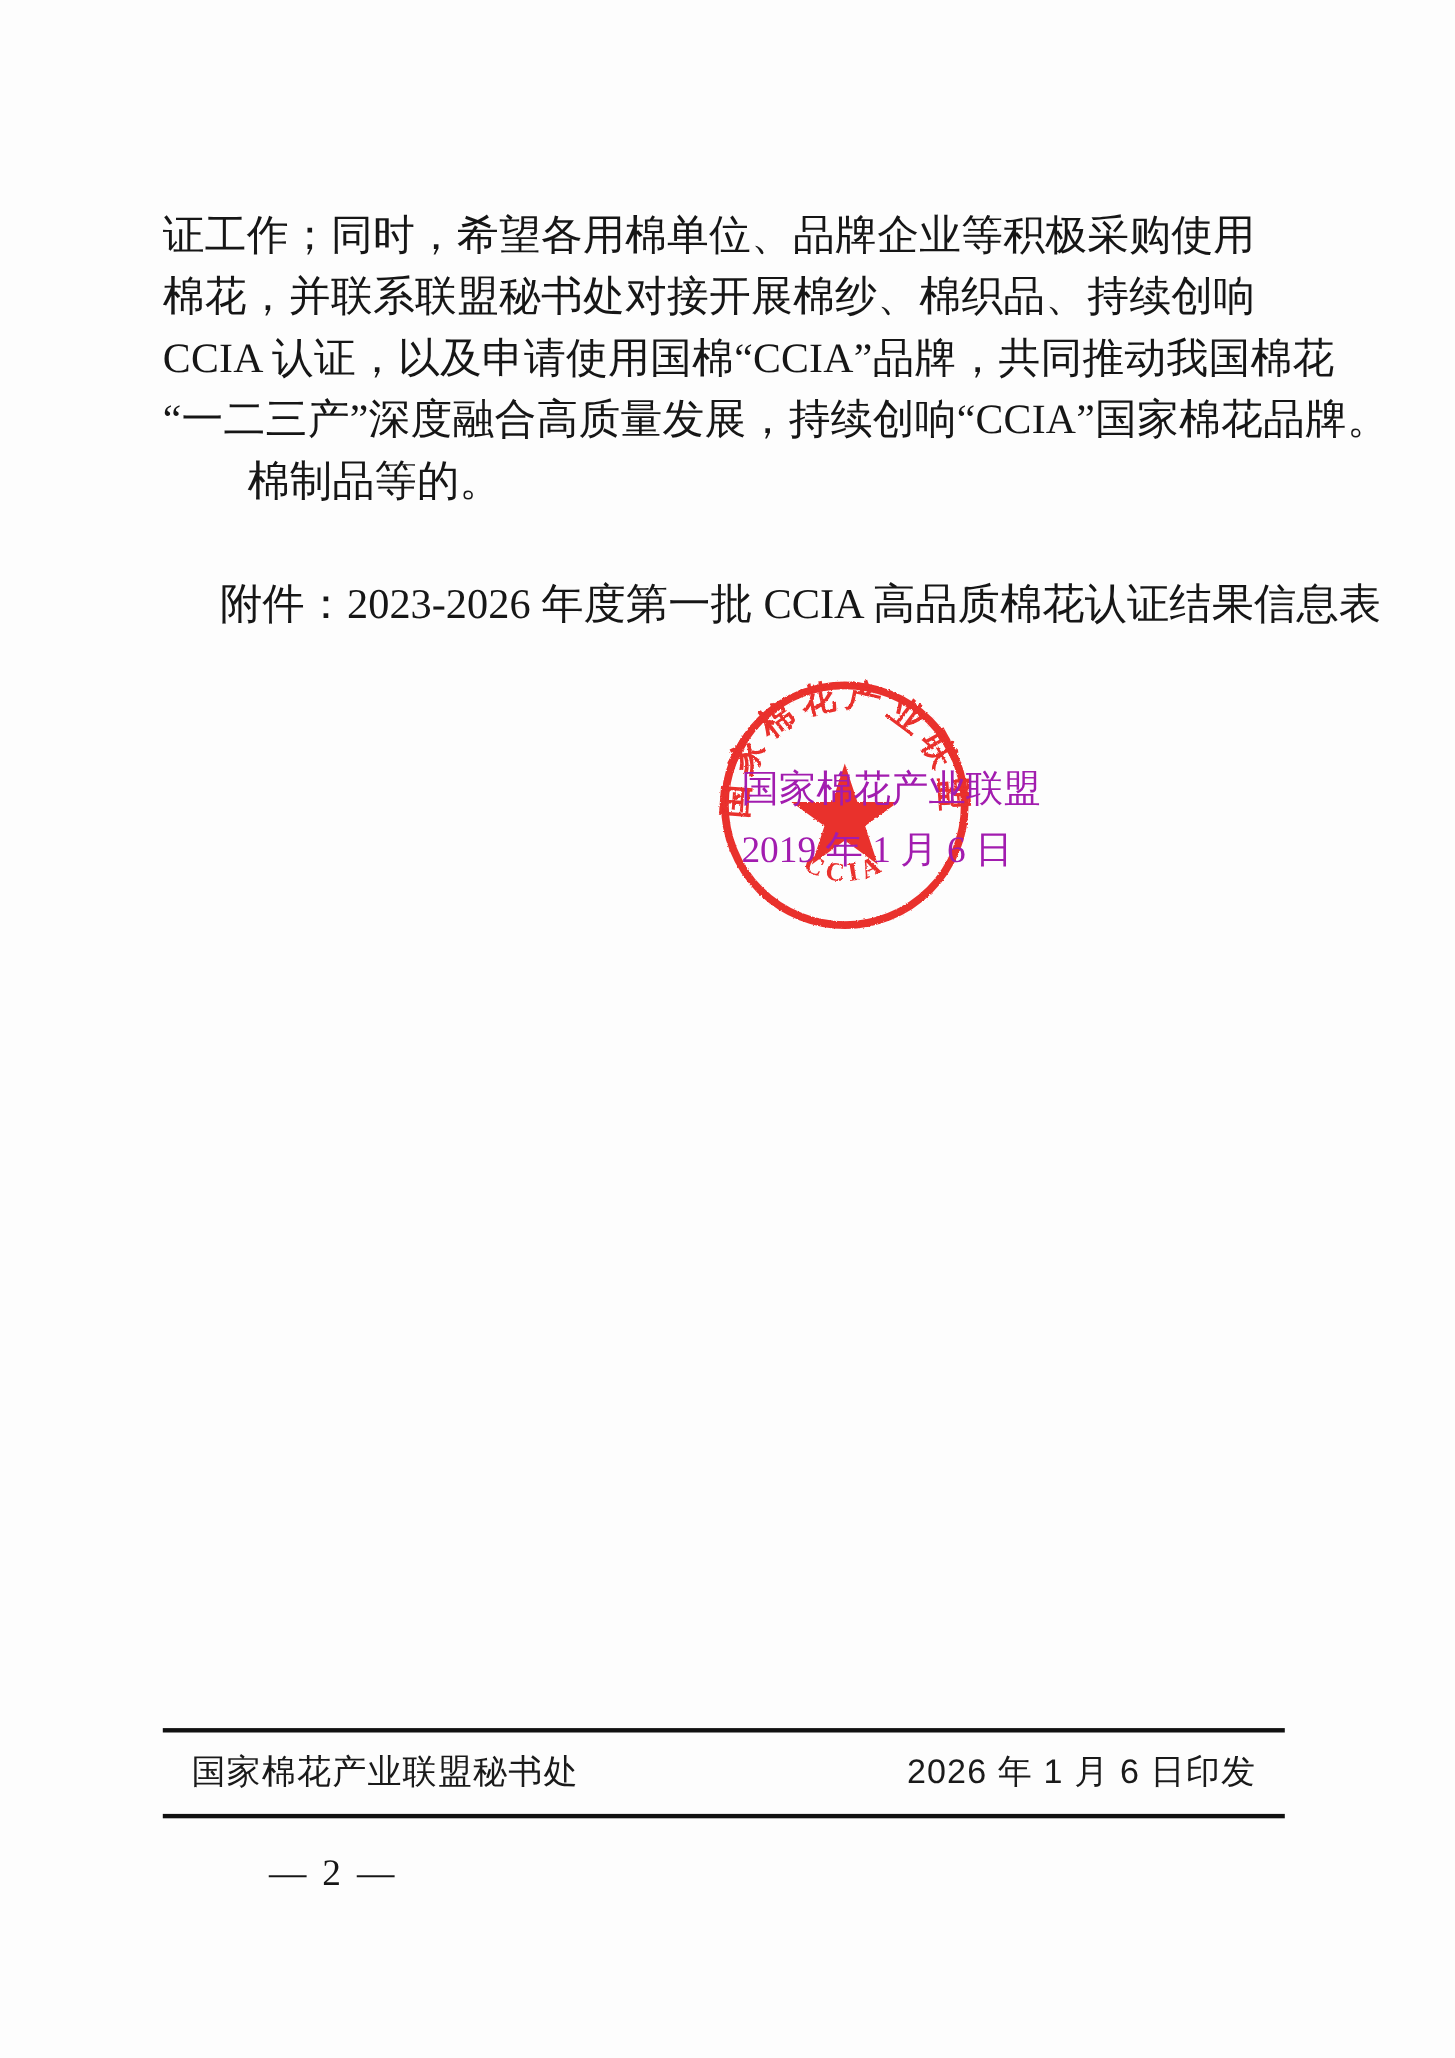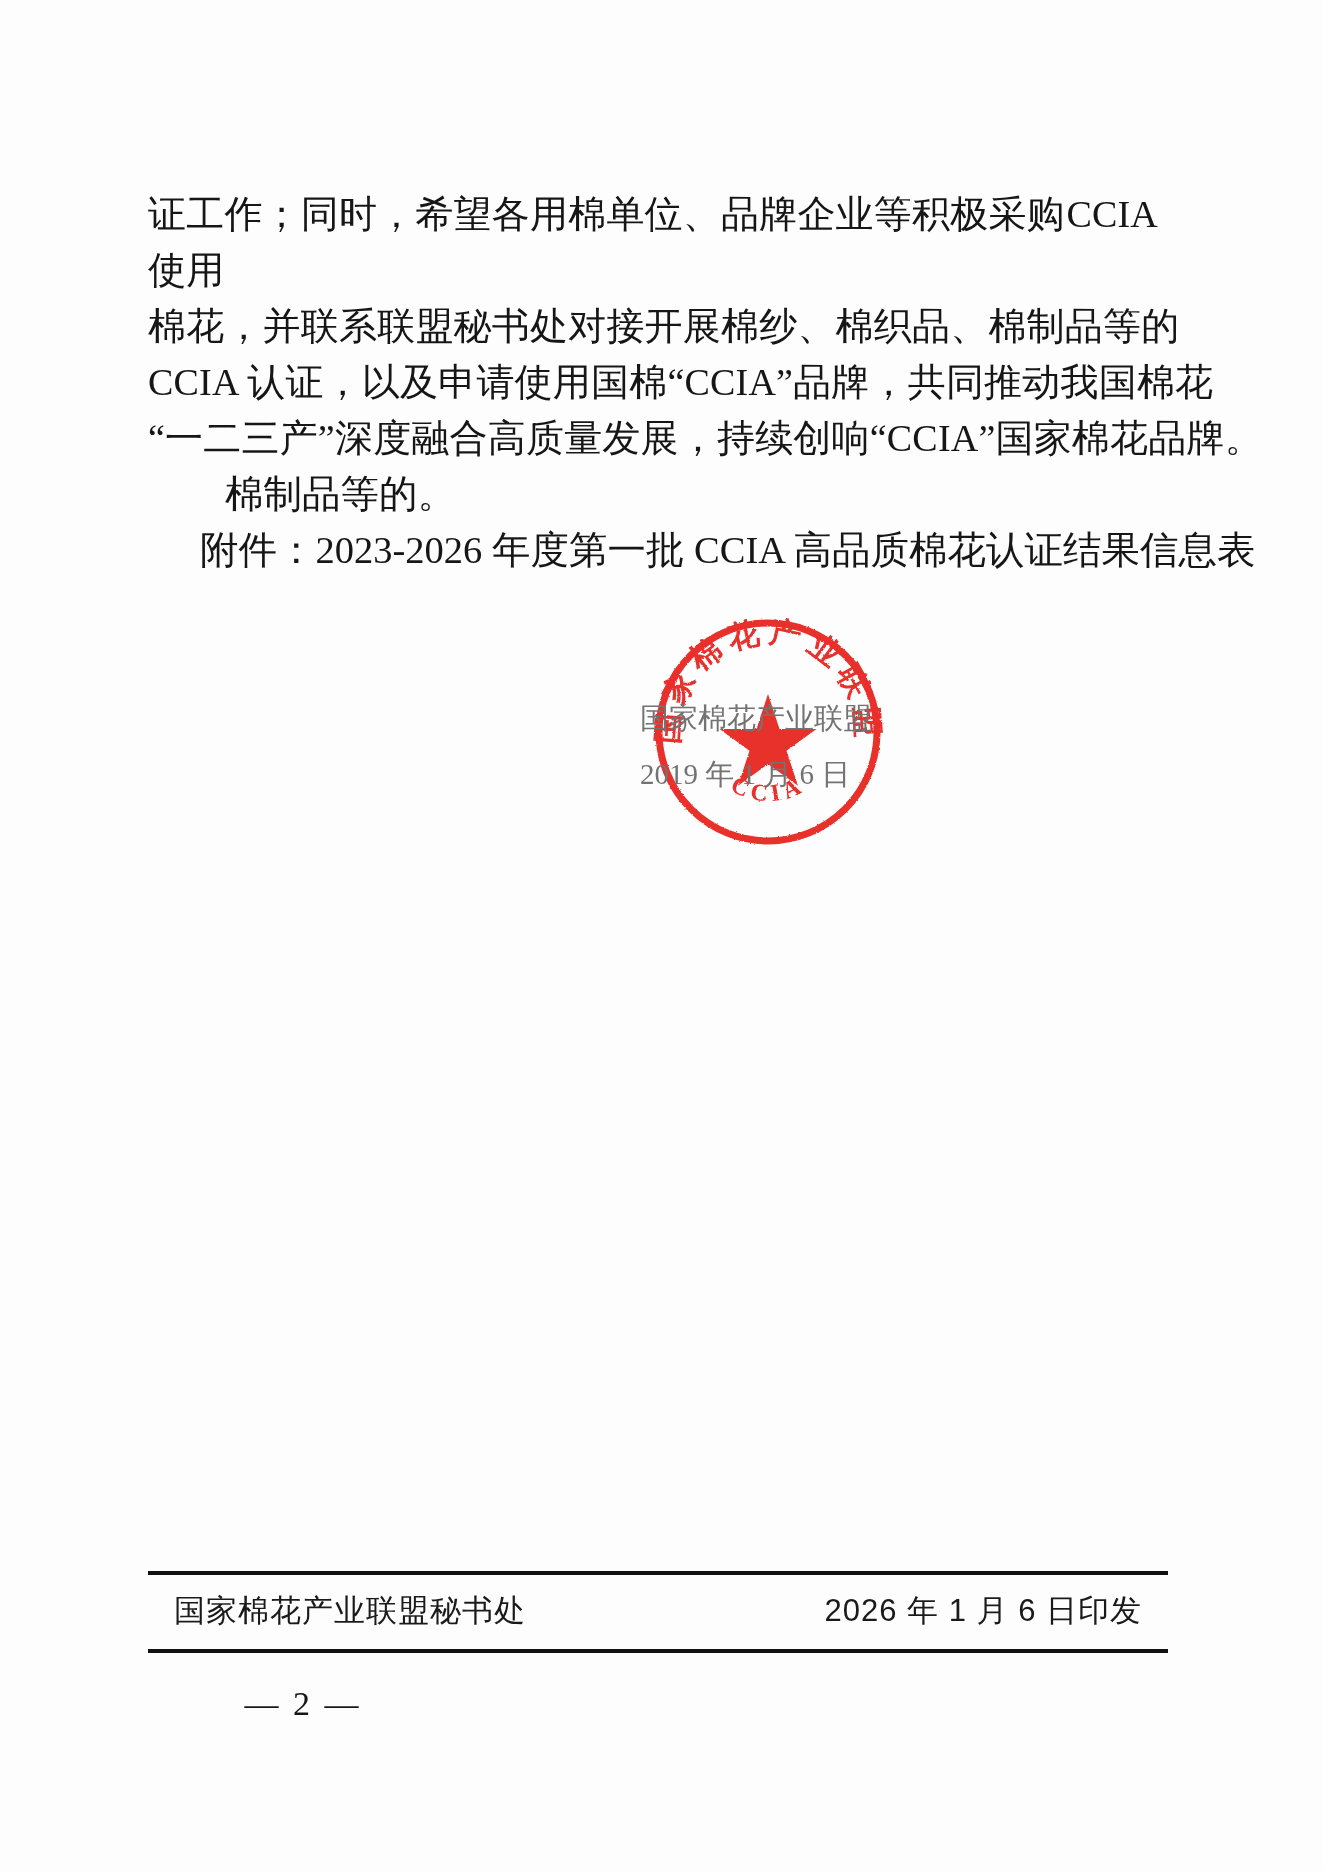--- a/index.html
+++ b/index.html
@@ -74,24 +74,25 @@
   
   .signature {
     position: absolute;
     left: 640px;
     top: 690px;
     width: 330px;
     text-align: left;
     z-index: 4;
   }
   .signature .sig-line {
-    font-size: 29px;
-    line-height: 56px;
-    color: #737373;
-    white-space: nowrap;
+    font-size: 34px;
+    line-height: 56px;
+    color: #a21caf;
+    white-space: nowrap;
+    margin-left: 34px;
   }
 
   
   .seal {
     position: absolute;
     left: 652px;
     top: 616px;
     width: 232px;
     height: 232px;
     z-index: 3;
@@ -148,24 +149,23 @@
 </style>
 </head>
 <body>
 
 <div class="page">
 
   <div class="doc-body">
 
     <div class="body-line justify">
       <span>证工作；同时，希望各用棉单位、品牌企业等积极采购使用</span>
-      <span>CCIA</span>
     </div>
 
-    <div class="body-line">棉花，并联系联盟秘书处对接开展棉纱、棉织品、棉制品等的</div>
+    <div class="body-line">棉花，并联系联盟秘书处对接开展棉纱、棉织品、持续创响</div>
 
     <div class="body-line">CCIA 认证，以及申请使用国棉“CCIA”品牌，共同推动我国棉花</div>
 
     <div class="body-line">“一二三产”深度融合高质量发展，持续创响“CCIA”国家棉花品牌。</div>
 
     <div class="indent-line">棉制品等的。</div>
   </div>
 
   <div class="attachment">附件：2023-2026 年度第一批 CCIA 高品质棉花认证结果信息表</div>
 

